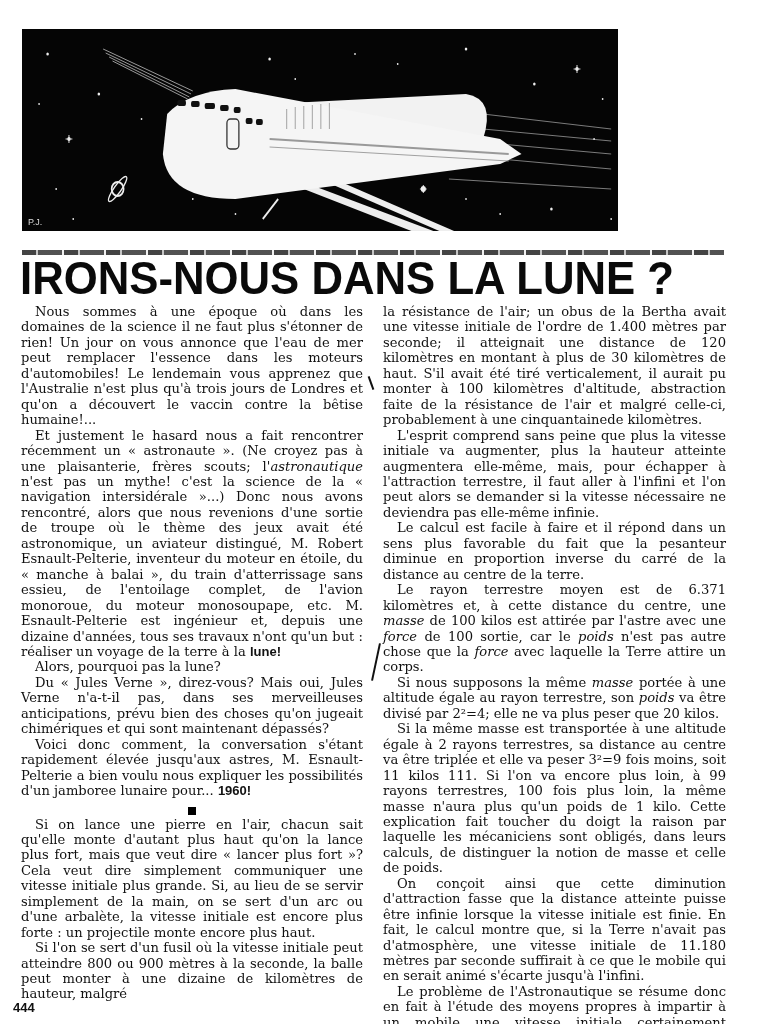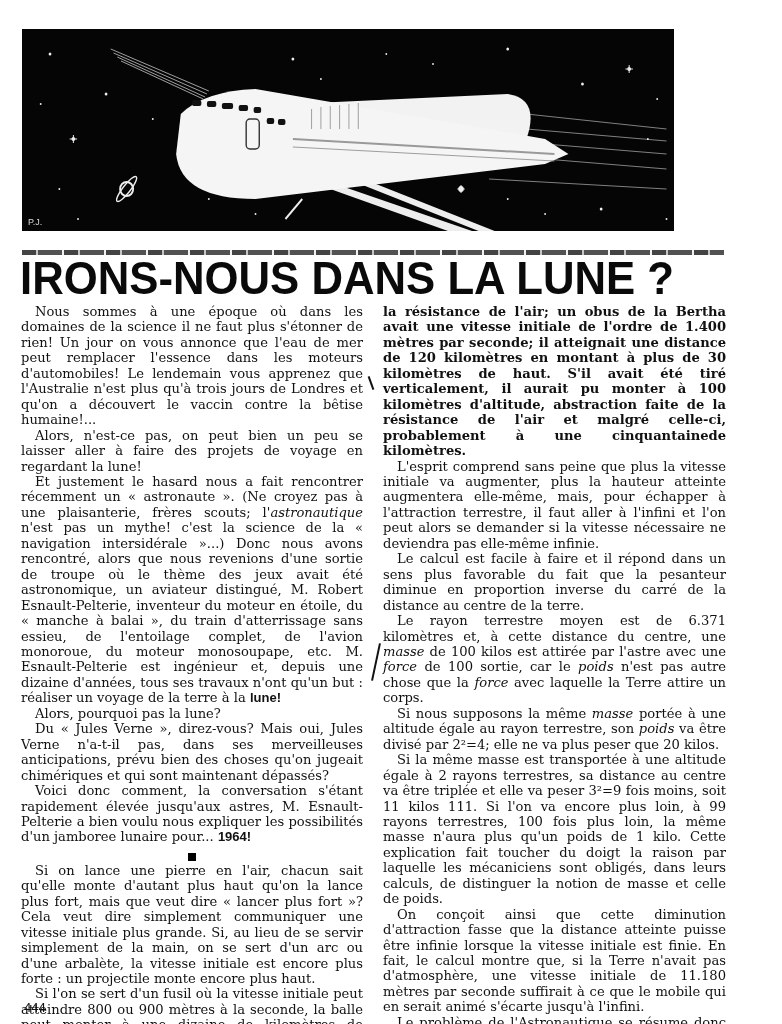--- a/index.html
+++ b/index.html
@@ -1,39 +1,39 @@
 <!DOCTYPE html>
 <html><head>
 <meta charset="utf-8">
 <style>
   html, body { margin: 0; padding: 0; background: #fff; }
   body { width: 782px; height: 1024px; position: relative; overflow: hidden; color: #111; font-family: "DejaVu Serif", "Liberation Serif", serif; }
 
-  .illustration { position: absolute; left: 22px; top: 29px; width: 652px; height: 202px; background: #050505; overflow: hidden; }
+  .illustration { position: absolute; left: 22px; top: 29px; width: 596px; height: 202px; background: #050505; overflow: hidden; }
   .illustration svg { width: 100%; height: 100%; display: block; }
   .signature { position: absolute; left: 6px; bottom: 4px; color: #ddd; font-size: 9px; font-family: "Liberation Sans", sans-serif; }
 
   .rule { position: absolute; left: 22px; top: 250px; width: 702px; height: 5px;
           background: repeating-linear-gradient(90deg, #222 0 14px, #bbb 14px 16px, #333 16px 40px, #eee 40px 42px); opacity: 0.85; }
 
   .headline { position: absolute; left: 20px; top: 254px; width: 710px; height: 48px; margin: 0;
               font-family: "Liberation Sans", sans-serif; font-weight: bold; font-size: 47px; line-height: 48px;
               letter-spacing: 0px; color: #0a0a0a; white-space: nowrap; transform: scaleX(0.93); transform-origin: left center; }
 
   .col { position: absolute; top: 304px; font-size: 13.1px; line-height: 15.45px; text-align: justify; hyphens: none; }
   .col-left { left: 21px; width: 342px; }
   .col-right { left: 383px; width: 343px; }
   .col p { margin: 0; text-indent: 14px; }
-  .col p.noindent { text-indent: 0; font-weight: bold; }
+  .col p.noindent { text-indent: 0; }
   em { font-style: italic; }
   .bold { font-weight: bold; font-family: "Liberation Sans", sans-serif; font-size: 13px; }
   .sep { text-align: center; margin: 4px 0 5px 0; height: 9px; }
   .sep span { display: inline-block; width: 8px; height: 8px; background: #000; }
 
-  .page-number { position: absolute; left: 24px; top: 1000px; font-family: "Liberation Sans", sans-serif; font-weight: normal; font-size: 13px; color: #111; }
+  .page-number { position: absolute; left: 13px; top: 1000px; font-family: "Liberation Sans", sans-serif; font-weight: bold; font-size: 13px; color: #111; }
 
   .mark { position: absolute; background: #111; }
 </style>
 </head>
 <body>
 
 <div class="illustration">
   <svg viewBox="0 0 698 202" preserveAspectRatio="none">
     <rect x="0" y="0" width="698" height="202" fill="#050505"></rect>
 
@@ -123,25 +123,24 @@
     </g>
   </svg>
   <span class="signature">P.J.</span>
 </div>
 
 <div class="rule"></div>
 <h1 class="headline">IRONS-NOUS DANS LA LUNE ?</h1>
 
 <div class="col col-left">
   <p>Nous sommes à une époque où dans les domaines de la science il ne faut plus s'étonner de rien! Un jour on vous annonce que l'eau de mer peut remplacer l'essence dans les moteurs d'automobiles! Le lendemain vous apprenez que l'Australie n'est plus qu'à trois jours de Londres et qu'on a découvert le vaccin contre la bêtise humaine!...</p>
-  <p>Alors, n'est-ce pas, on peut bien un peu se laisser aller à faire des projets de voyage en regardant la lune!</p>
   <p><span>Et justement le hasard nous a fait rencontrer récemment un « astronaute ». (Ne croyez pas à une plaisanterie, frères scouts; l'</span><em>astronautique</em><span> n'est pas un mythe! c'est la science de la « navigation intersidérale »...) Donc nous avons rencontré, alors que nous revenions d'une sortie de troupe où le thème des jeux avait été astronomique, un aviateur distingué, M. Robert Esnault-Pelterie, inventeur du moteur en étoile, du « manche à balai », du train d'atterrissage sans essieu, de l'entoilage complet, de l'avion monoroue, du moteur monosoupape, etc. M. Esnault-Pelterie est ingénieur et, depuis une dizaine d'années, tous ses travaux n'ont qu'un but : réaliser un voyage de la terre à la </span><span class="bold">lune!</span></p>
   <p>Alors, pourquoi pas la lune?</p>
   <p>Du « Jules Verne », direz-vous? Mais oui, Jules Verne n'a-t-il pas, dans ses merveilleuses anticipations, prévu bien des choses qu'on jugeait chimériques et qui sont maintenant dépassés?</p>
-  <p><span>Voici donc comment, la conversation s'étant rapidement élevée jusqu'aux astres, M. Esnault-Pelterie a bien voulu nous expliquer les possibilités d'un jamboree lunaire pour... </span><span class="bold">1964!</span></p>
+  <p><span>Voici donc comment, la conversation s'étant rapidement élevée jusqu'aux astres, M. Esnault-Pelterie a bien voulu nous expliquer les possibilités d'un jamboree lunaire pour... </span><span class="bold">1960!</span></p>
   <div class="sep"><span></span></div>
   <p>Si on lance une pierre en l'air, chacun sait qu'elle monte d'autant plus haut qu'on la lance plus fort, mais que veut dire « lancer plus fort »? Cela veut dire simplement communiquer une vitesse initiale plus grande. Si, au lieu de se servir simplement de la main, on se sert d'un arc ou d'une arbalète, la vitesse initiale est encore plus forte : un projectile monte encore plus haut.</p>
   <p>Si l'on se sert d'un fusil où la vitesse initiale peut atteindre 800 ou 900 mètres à la seconde, la balle peut monter à une dizaine de kilomètres de hauteur, malgré</p>
 </div>
 
 <div class="col col-right">
   <p class="noindent">la résistance de l'air; un obus de la Bertha avait une vitesse initiale de l'ordre de 1.400 mètres par seconde; il atteignait une distance de 120 kilomètres en montant à plus de 30 kilomètres de haut. S'il avait été tiré verticalement, il aurait pu monter à 100 kilomètres d'altitude, abstraction faite de la résistance de l'air et malgré celle-ci, probablement à une cinquantainede kilomètres.</p>
   <p>L'esprit comprend sans peine que plus la vitesse initiale va augmenter, plus la hauteur atteinte augmentera elle-même, mais, pour échapper à l'attraction terrestre, il faut aller à l'infini et l'on peut alors se demander si la vitesse nécessaire ne deviendra pas elle-même infinie.</p>
   <p>Le calcul est facile à faire et il répond dans un sens plus favorable du fait que la pesanteur diminue en proportion inverse du carré de la distance au centre de la terre.</p>
   <p><span>Le rayon terrestre moyen est de 6.371 kilomètres et, à cette distance du centre, une </span><em>masse</em><span> de 100 kilos est attirée par l'astre avec une </span><em>force</em><span> de 100 sortie, car le </span><em>poids</em><span> n'est pas autre chose que la </span><em>force</em><span> avec laquelle la Terre attire un corps.</span></p>

